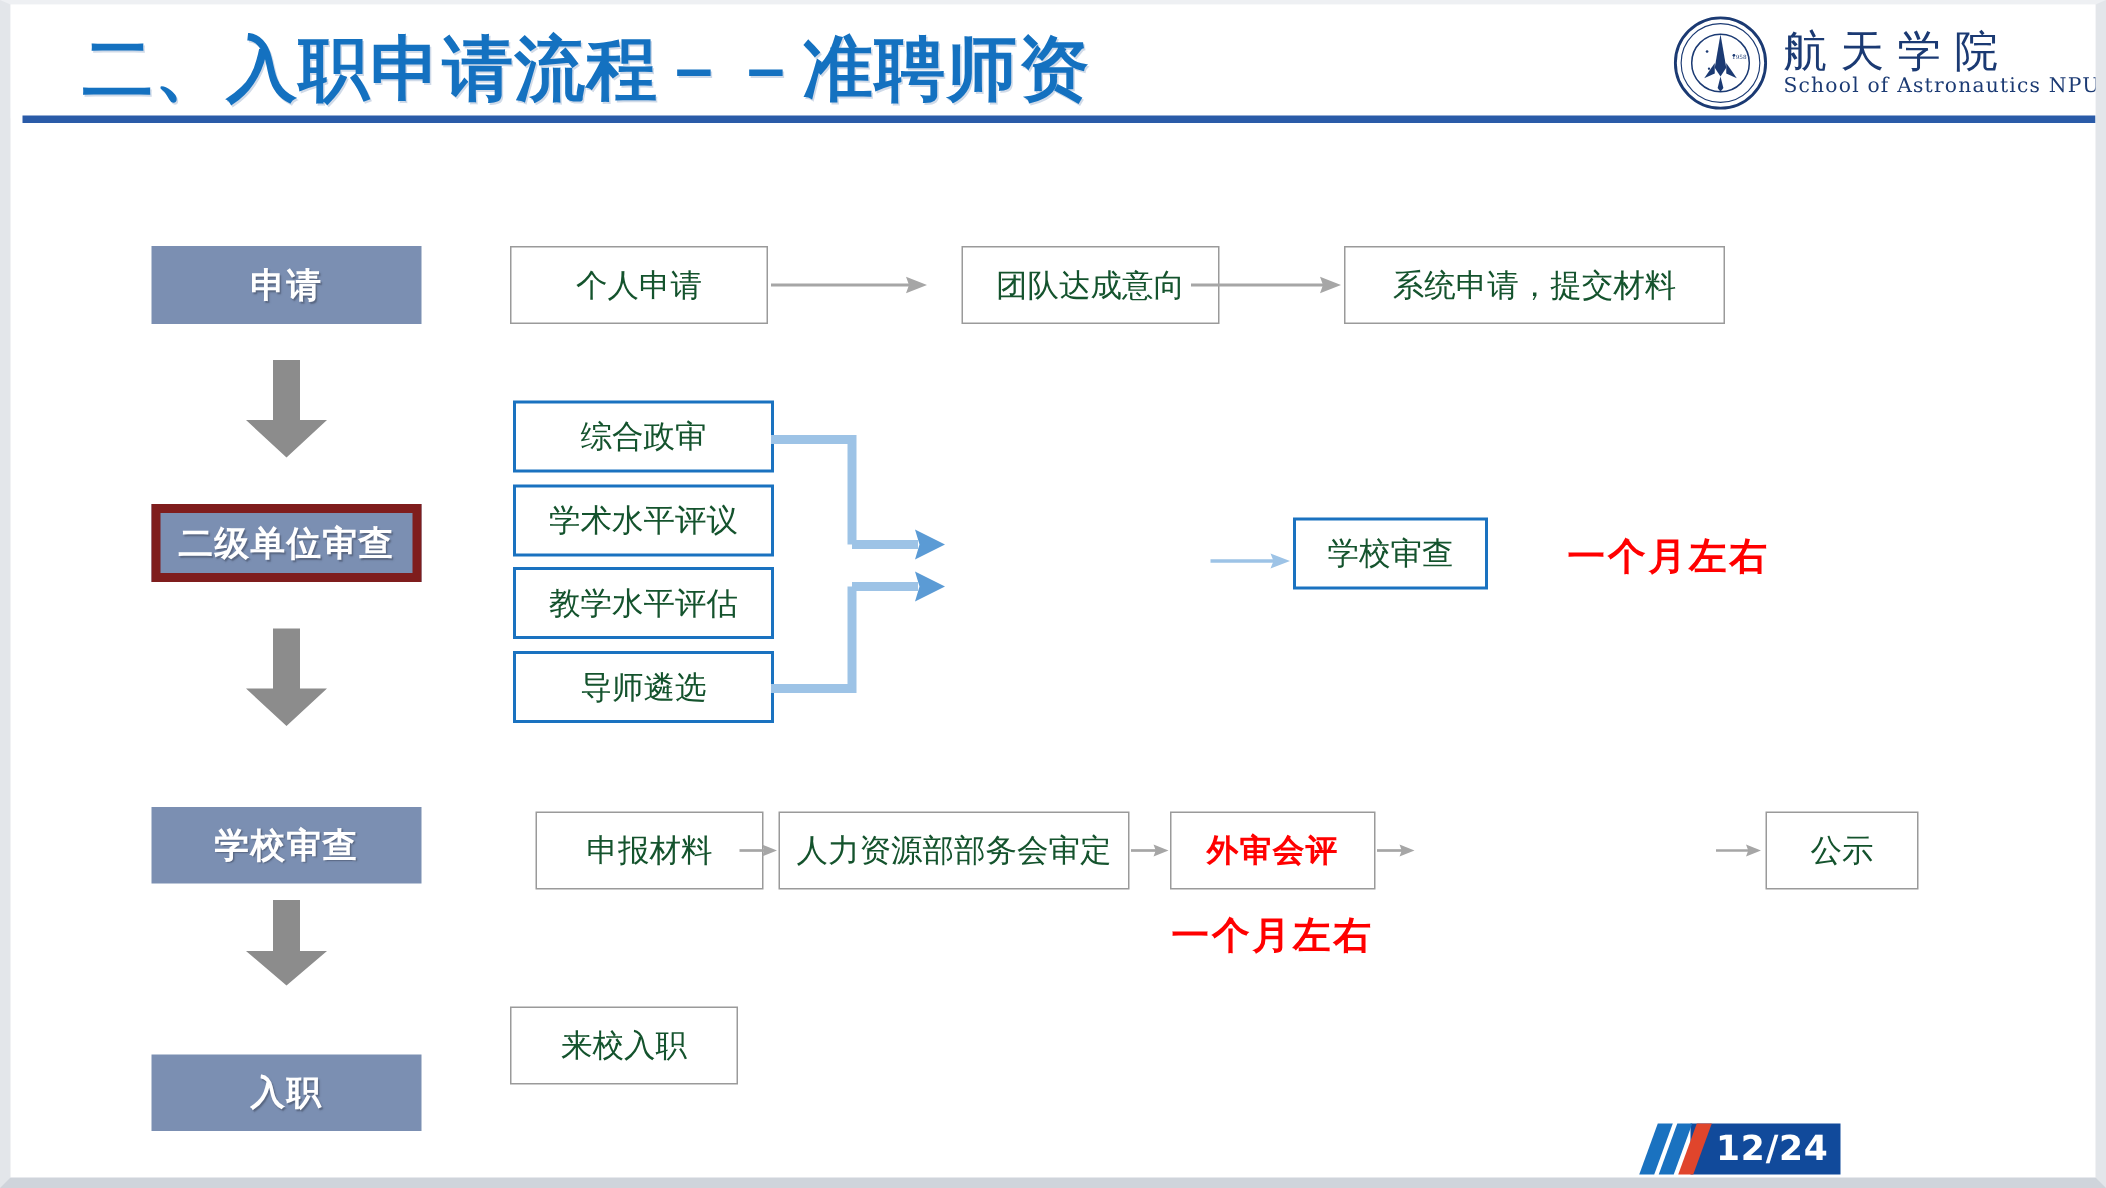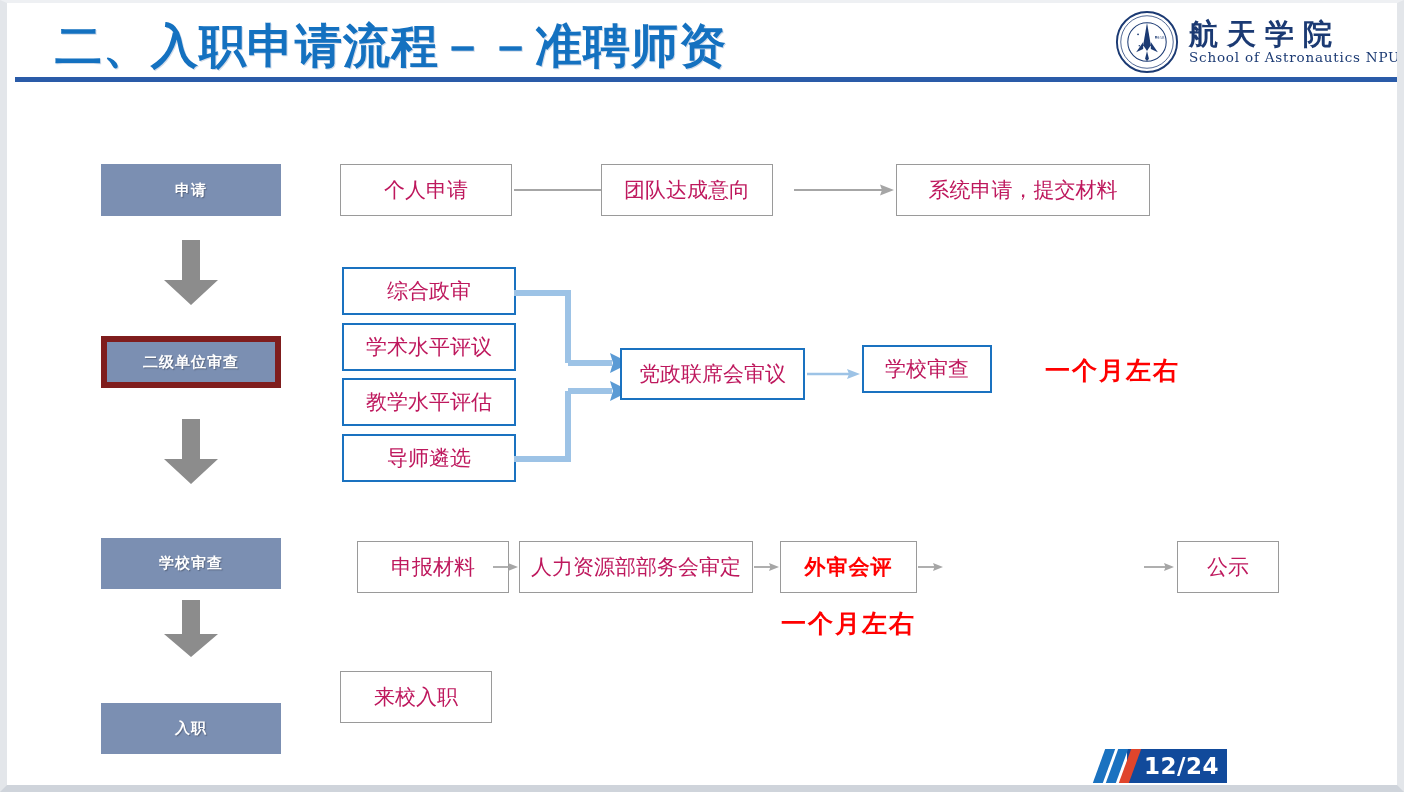--- a/index.html
+++ b/index.html
@@ -80,61 +80,61 @@
     flex: none;
   }
   .logo-text {
     margin-left: 10px;
     display: flex;
     flex-direction: column;
     justify-content: center;
   }
   .logo-cn {
     font-size: 29px;
-    font-weight: bold;
+    font-weight: normal;
     color: #1b3a73;
     letter-spacing: 9px;
     line-height: 1.08;
     font-family: "DejaVu Serif", "Liberation Serif", serif;
     white-space: nowrap;
   }
   .logo-en {
     font-size: 13.5px;
     color: #1b3a73;
     letter-spacing: 0.8px;
     line-height: 1.1;
     font-family: "DejaVu Serif", "Liberation Serif", serif;
     white-space: nowrap;
   }
 
   
   .stage-label {
     position: absolute;
     background: #7b8fb2;
     color: #ffffff;
-    font-size: 15px;
+    font-size: 23px;
     font-weight: bold;
     display: flex;
     align-items: center;
     justify-content: center;
     letter-spacing: 1px;
     text-shadow: 1px 1px 1px rgba(60,70,90,0.55);
     box-sizing: border-box;
   }
   .stage-label.outlined { border: 6px solid #7f1d1d; }
 
   .node {
     position: absolute;
     background: #ffffff;
     box-sizing: border-box;
     display: flex;
     align-items: center;
     justify-content: center;
     font-size: 21px;
-    color: #be185d;
+    color: #14532d;
     white-space: nowrap;
     font-family: "DejaVu Sans", "Liberation Sans", sans-serif;
   }
   .node.gray  { border: 1.6px solid #9a9a9a; }
   .node.blue  { border: 2.2px solid #1a72c0; }
   .node.redtext {
     color: #ff0000;
     font-weight: bold;
     letter-spacing: 1px;
   }
@@ -238,21 +238,21 @@
       <path d="M20 0 H38 V34 H56 L29 57 L2 34 H20 Z" fill="#8c8c8c"></path>
     </svg>
 
     <div class="node gray" style="left:333px; top:161px; width:172px; height:52px;">个人申请</div>
 
     <svg class="conn" style="left:507px; top:178px; width:105px; height:18px;" viewBox="0 0 105 18">
       <line x1="0" y1="9" x2="94" y2="9" stroke="#a6a6a6" stroke-width="2"></line>
       <path d="M104 9 L90 3.5 L92 9 L90 14.5 Z" fill="#a6a6a6"></path>
     </svg>
 
-    <div class="node gray" style="left:594px; top:161px; width:172px; height:52px;">团队达成意向</div>
+    <div class="node gray" style="left:634px; top:161px; width:172px; height:52px;">团队达成意向</div>
 
     <svg class="conn" style="left:787px; top:178px; width:101px; height:18px;" viewBox="0 0 101 18">
       <line x1="0" y1="9" x2="90" y2="9" stroke="#a6a6a6" stroke-width="2"></line>
       <path d="M100 9 L86 3.5 L88 9 L86 14.5 Z" fill="#a6a6a6"></path>
     </svg>
 
     <div class="node gray" style="left:889px; top:161px; width:254px; height:52px;">系统申请，提交材料</div>
 
     <div class="node blue" style="left:335px; top:320px; width:174px; height:48px;">学术水平评议</div>
     <div class="node blue" style="left:335px; top:264px; width:174px; height:48px;">综合政审</div>
@@ -261,21 +261,20 @@
 
     <svg class="conn" style="left:505px; top:288px; width:120px; height:172px;" viewBox="0 0 120 172">
       <path d="M2 2 H56 V72" fill="none" stroke="#9dc3e6" stroke-width="6" stroke-linejoin="miter"></path>
       <path d="M56 72 H100" fill="none" stroke="#9dc3e6" stroke-width="6"></path>
       <path d="M118 72 L98 62 L101 72 L98 82 Z" fill="#5b9bd5"></path>
       <path d="M2 168 H56 V100" fill="none" stroke="#9dc3e6" stroke-width="6" stroke-linejoin="miter"></path>
       <path d="M56 100 H100" fill="none" stroke="#9dc3e6" stroke-width="6"></path>
       <path d="M118 100 L98 90 L101 100 L98 110 Z" fill="#5b9bd5"></path>
     </svg>
 
-    <div class="node blue" style="left:613px; top:345px; width:185px; height:52px;">党政联席会审议</div>
 
     <svg class="conn" style="left:800px; top:362px; width:54px; height:18px;" viewBox="0 0 54 18">
       <line x1="0" y1="9" x2="44" y2="9" stroke="#9dc3e6" stroke-width="2.4"></line>
       <path d="M53 9 L40 4 L42 9 L40 14 Z" fill="#9dc3e6"></path>
     </svg>
 
     <div class="node blue" style="left:855px; top:342px; width:130px; height:48px;">学校审查</div>
 
     <div class="red-note" style="left:1038px; top:351px;">一个月左右</div>
 

